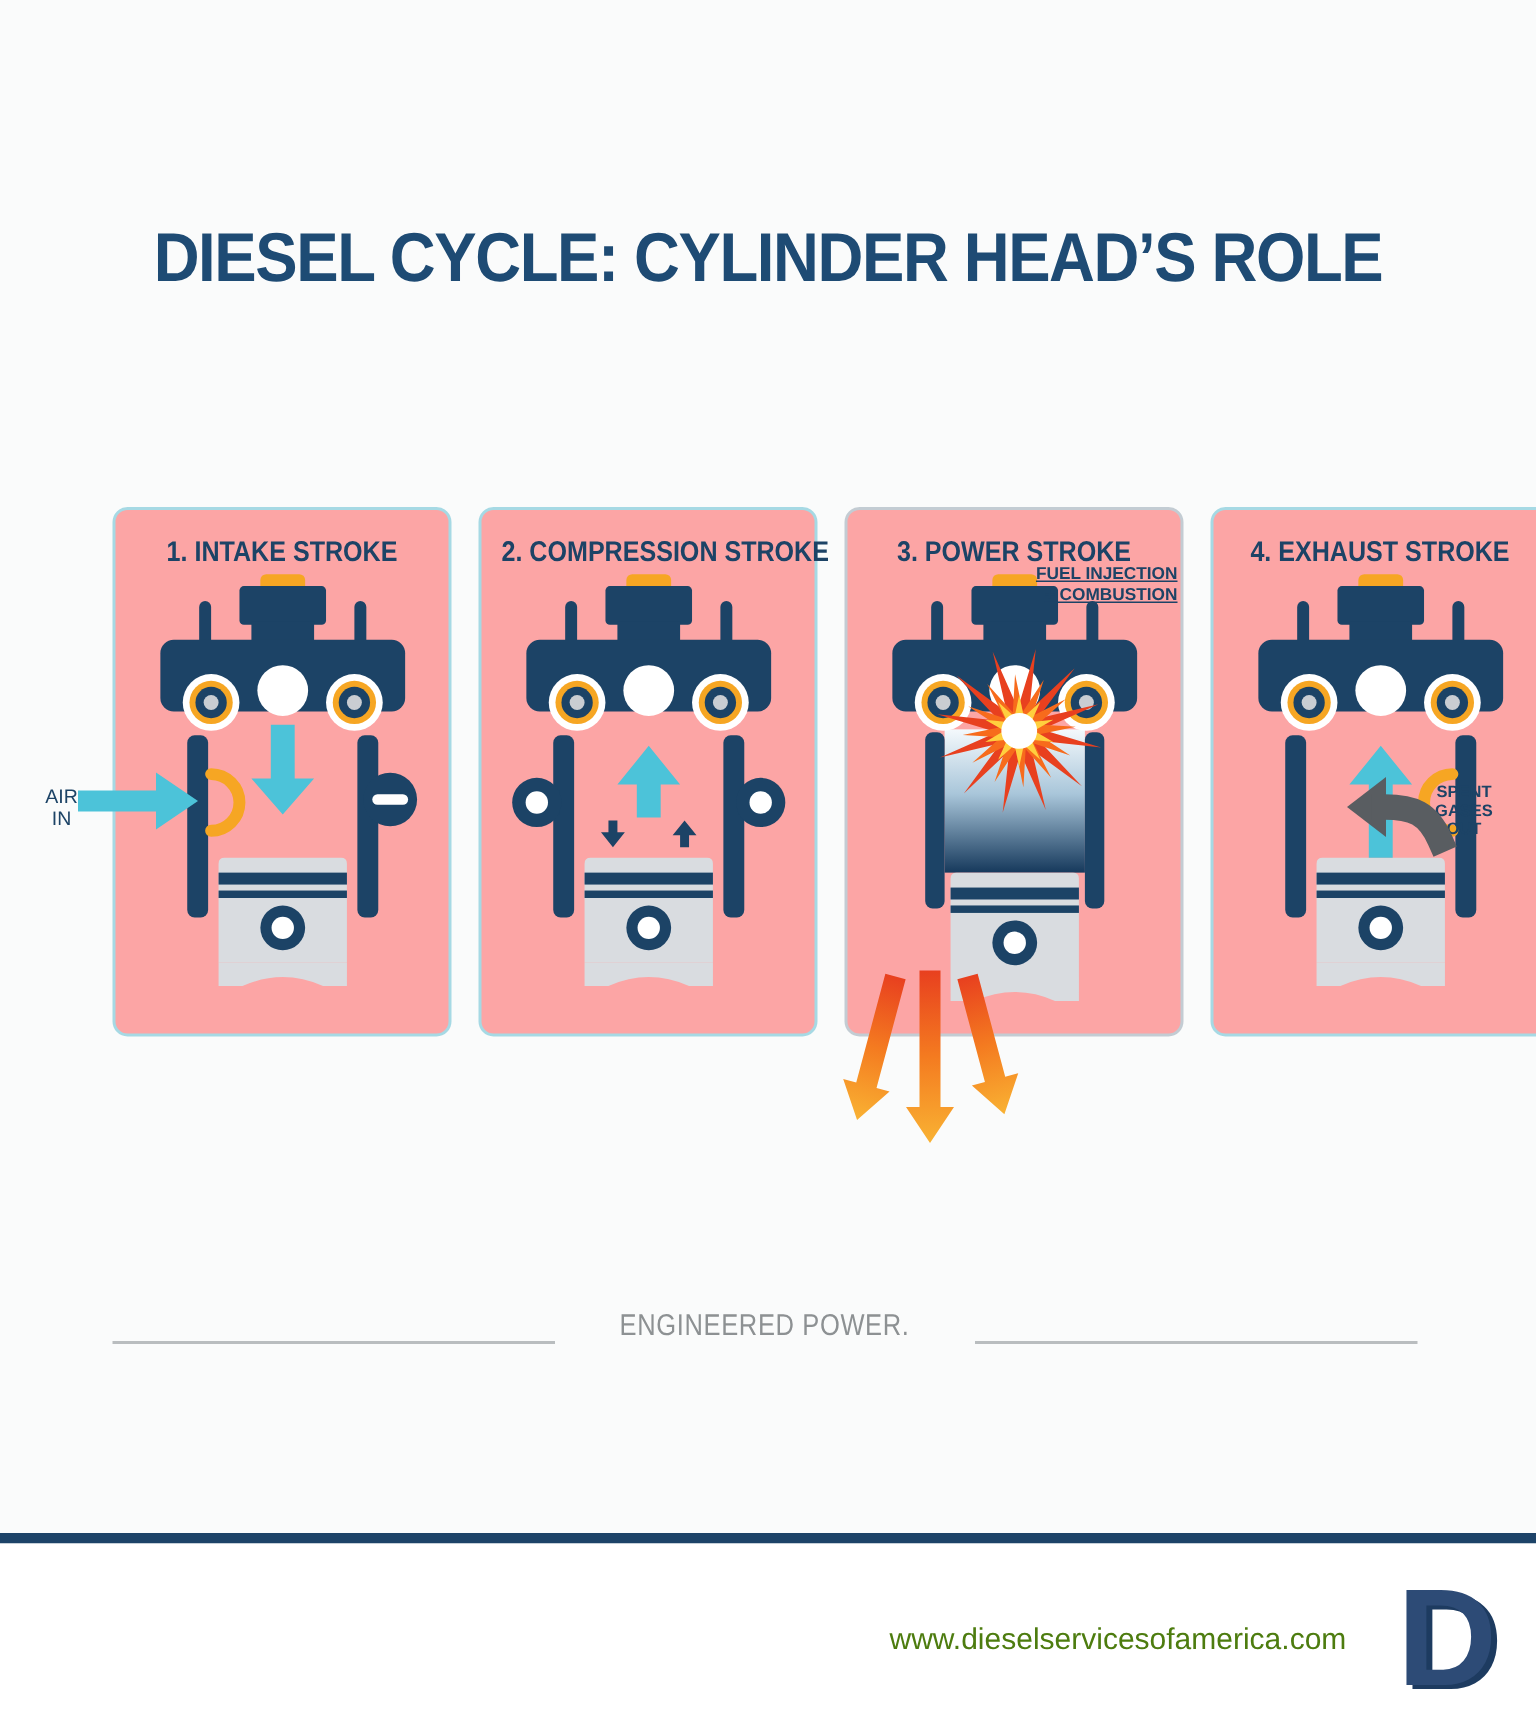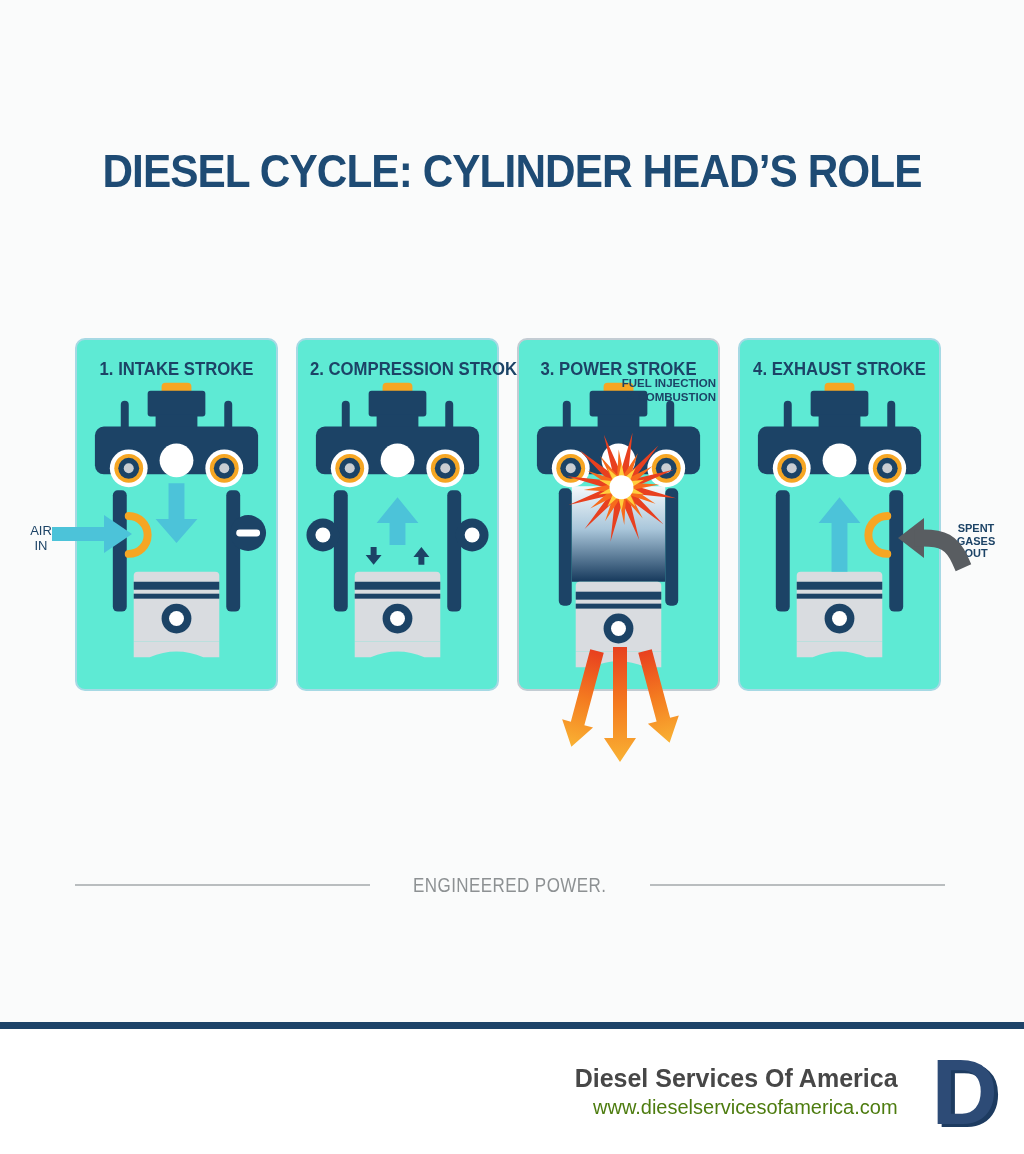--- a/index.html
+++ b/index.html
@@ -4,37 +4,37 @@
 <style>
   html,body{margin:0;padding:0;}
   .canvas{position:relative;width:1024px;height:1154px;background:#fafbfb;overflow:hidden;
           font-family:"Liberation Sans",sans-serif;}
   
   .title{position:absolute;top:144px;left:0;right:0;margin:0;text-align:center;
          font-size:46px;font-weight:bold;color:#1e4b74;letter-spacing:-1px;
          transform:scaleX(0.92);}
   
   .panels{position:absolute;left:75px;top:338px;display:flex;gap:18px;}
-  .panel{box-sizing:border-box;width:203px;height:353px;background:#5eead4;
+  .panel{box-sizing:border-box;width:226px;height:353px;background:#fca5a5;
          border:2px solid #a6d9e4;border-radius:10px;position:relative;padding-top:18px;}
   .panel.power{border-color:#c3ccd3;}
   .panel-title{margin:0;text-align:center;font-size:19px;font-weight:bold;color:#1c4366;
                line-height:22px;transform:scaleX(0.88);white-space:nowrap;}
   .engine{display:block;margin:2px auto 0;}
   .annotation{position:absolute;top:36px;right:2px;text-align:right;font-size:11.5px;
-              font-weight:bold;color:#1c4366;line-height:1.25;white-space:pre-line;z-index:3;}
+              font-weight:bold;color:#1c4366;line-height:1.25;white-space:pre-line;z-index:3;text-decoration:underline;}
   
   .air-label{position:absolute;left:22px;top:524px;width:38px;text-align:center;
              font-size:13px;font-weight:normal;color:#1c4366;line-height:1.12;white-space:pre-line;}
   .gases-label{position:absolute;left:946px;top:522px;width:60px;text-align:center;
                font-size:11px;font-weight:bold;color:#1c4366;line-height:1.15;white-space:pre-line;}
   .overlay{position:absolute;z-index:4;overflow:visible;}
   
   .divider{position:absolute;left:75px;top:874px;width:870px;height:22px;
-           display:flex;align-items:center;gap:26px;}
+           display:flex;align-items:flex-end;gap:26px;}
   .divider .line{flex:1;height:2px;background:#b9bdbf;}
   .tagline{font-size:20px;color:#8d9193;letter-spacing:0.5px;white-space:nowrap;
            transform:scaleX(0.85);}
   
   .navy-bar{position:absolute;left:0;top:1022px;width:1024px;height:7px;background:#1d4368;}
   .footer{position:absolute;left:0;top:1029px;width:1024px;height:125px;background:#ffffff;
           display:flex;justify-content:flex-end;align-items:center;box-sizing:border-box;
           padding-right:26px;gap:34px;}
   .footer-text{text-align:right;}
   .company{font-size:25px;font-weight:bold;color:#474747;}
@@ -278,19 +278,18 @@
   <div class="divider">
     <div class="line"></div>
     <div class="tagline">ENGINEERED POWER.</div>
     <div class="line"></div>
   </div>
 
   <div class="navy-bar"></div>
 
   <footer class="footer">
     <div class="footer-text">
-      <div class="company">Diesel Services Of America</div>
       <div class="website">www.dieselservicesofamerica.com</div>
     </div>
     <div class="logo">D</div>
   </footer>
 
 </div>
 
 </body></html>

